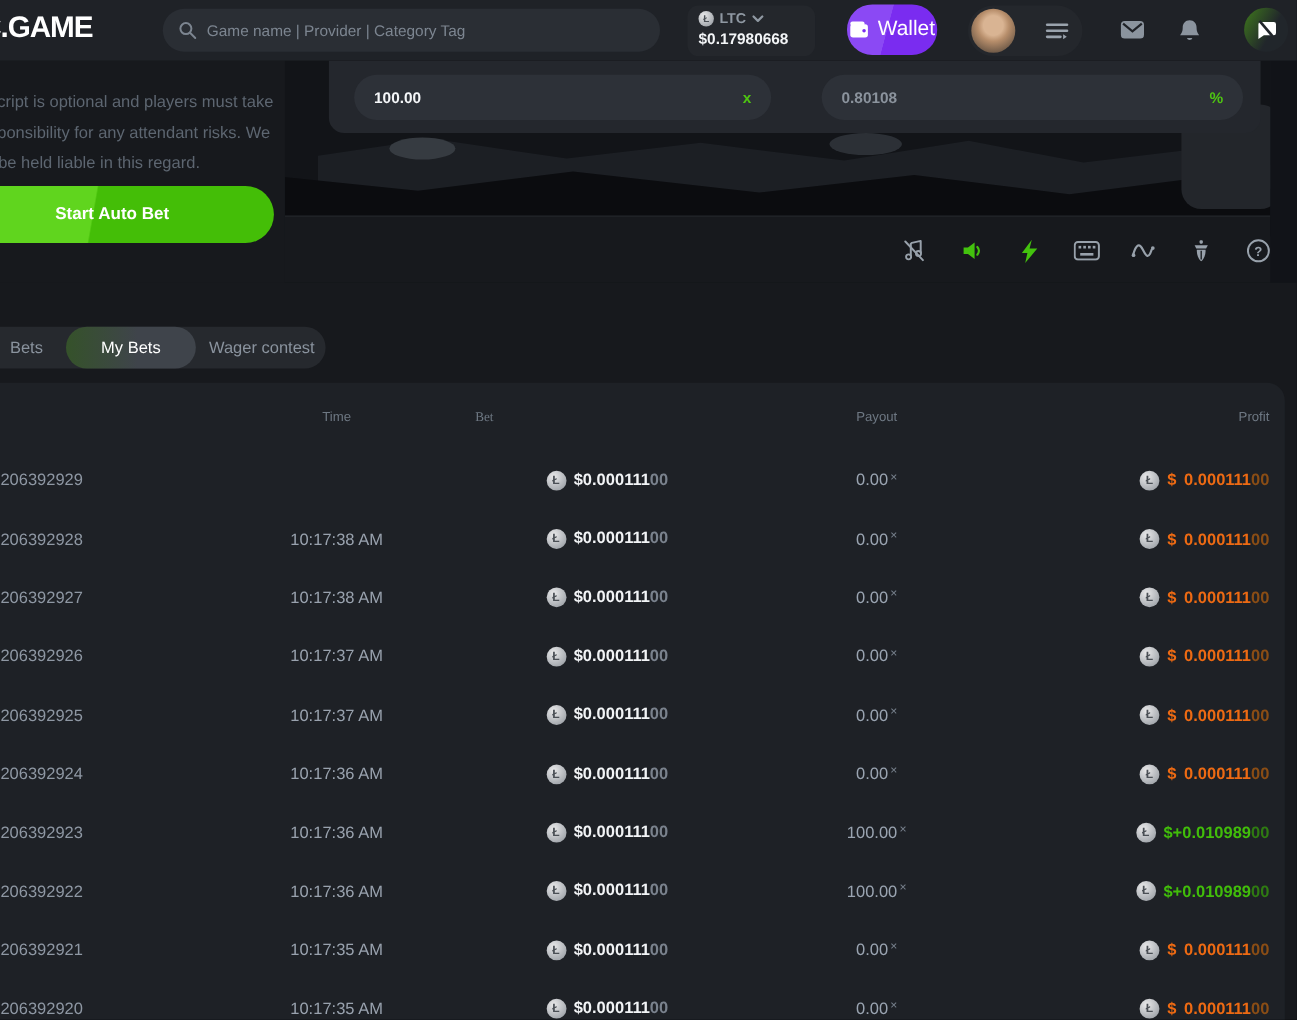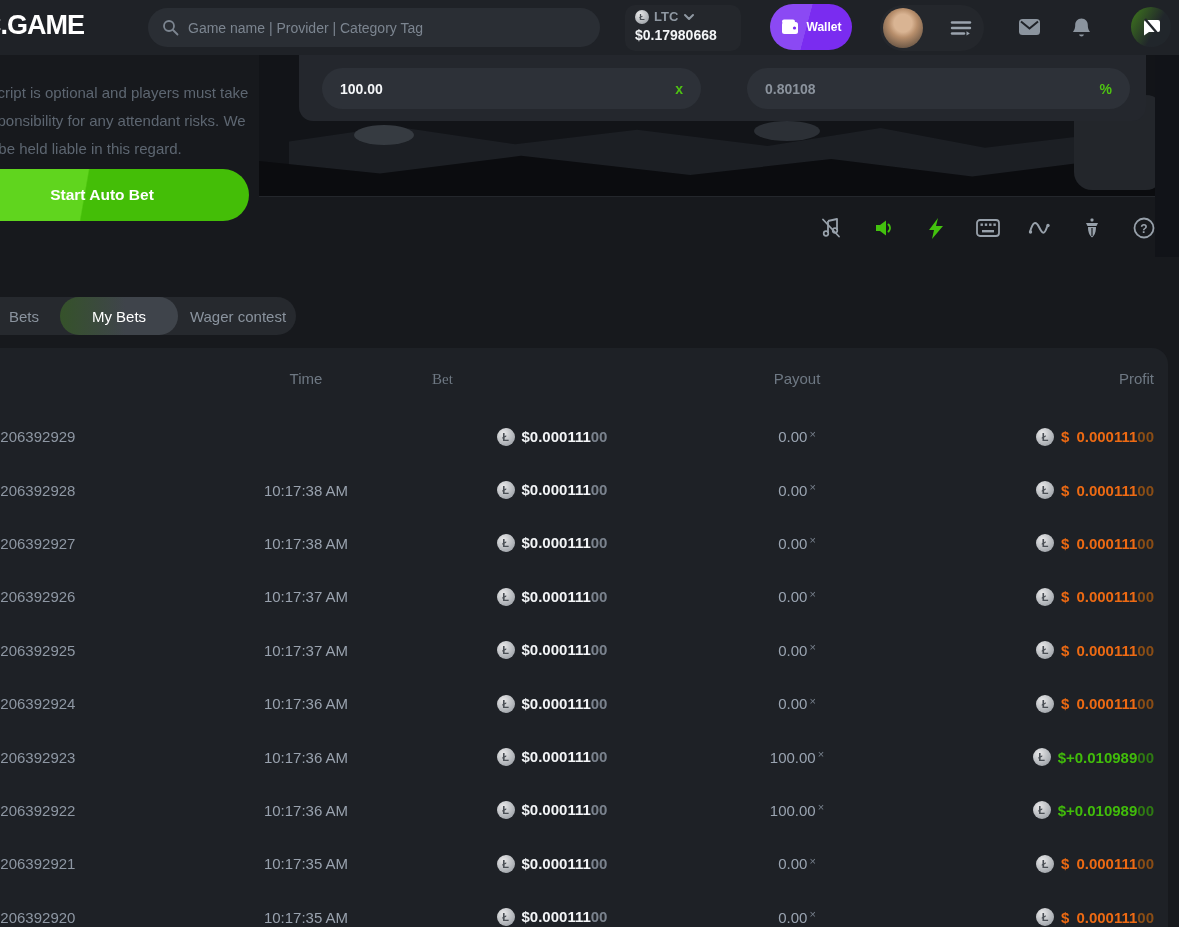--- a/index.html
+++ b/index.html
@@ -19,21 +19,21 @@
   .cur-row { display:flex; align-items:center; gap:5px; }
   .cur-code { color:#8f98a2; font-weight:700; font-size:13px; }
   .cur-amount { color:#f3f5f7; font-weight:700; font-size:14px; margin-top:3px; }
   .coin { display:inline-flex; align-items:center; justify-content:center; border-radius:50%;
           background:radial-gradient(circle at 35% 30%, #e9e9ea, #a9adb2 70%, #8b9096);
           color:#4a4f55; font-weight:700; }
   .coin.c14 { width:14px; height:14px; font-size:9px; }
   .coin.c18 { width:18px; height:18px; font-size:11px; flex:0 0 18px; }
   .wallet-btn { position:absolute; left:770px; top:4px; width:82px; height:46px; border-radius:24px;
     background:linear-gradient(105deg,#8b49f4 45%,#7a2cf0 45.5%); display:flex; align-items:center; justify-content:center; gap:7px; cursor:pointer; }
-  .wallet-btn span { color:#fff; font-weight:700; font-size:12px; }
+  .wallet-btn span { color:#fff; font-weight:400; font-size:19px; }
   .user-pill { position:absolute; left:880px; top:5px; width:104px; height:46px; background:#24272c; border-radius:25px; display:flex; align-items:center; padding:0 12px 0 3px; justify-content:space-between; }
   .avatar { width:40px; height:40px; border-radius:50%;
     background:radial-gradient(circle at 50% 38%, #d9b493 0 28%, #b78e6b 45%, #6f5a48 78%, #4a4038); }
   .hicon { position:absolute; top:17px; }
   .chat-circle { position:absolute; left:1131px; top:7px; width:40px; height:40px; border-radius:50%;
     background:linear-gradient(120deg,#3f7a1c, #21262b 60%); display:flex; align-items:center; justify-content:center; }
   
   .left-panel { position:absolute; left:0; top:55px; width:259px; height:202px; background:#17191d; z-index:10; overflow:hidden; }
   .disclaimer { position:absolute; left:-10px; top:24px; width:300px; color:#5d6671; font-size:15px; line-height:28px; white-space:nowrap; }
   .start-btn { position:absolute; left:-45px; top:114px; width:294px; height:52px; border-radius:26px;
@@ -62,21 +62,21 @@
   .tool { position:absolute; top:19px; width:24px; height:24px; display:flex; align-items:center; justify-content:center; cursor:pointer; }
   
   .tab-group { position:absolute; left:-60px; top:297px; width:356px; height:38px; background:#26292e; border-radius:19px; z-index:8; }
   .tab { position:absolute; top:0; height:38px; display:flex; align-items:center; justify-content:center; color:#8a939e; font-size:15px; cursor:pointer; }
   .tab.t1 { left:24px; width:120px; }
   .tab.t2 { left:120px; width:118px; border-radius:19px; background:linear-gradient(90deg,#35522a,#3f444b 55%); color:#fff; font-weight:400; }
   .tab.t3 { left:240px; width:116px; }
   
   .table-wrap { position:absolute; left:-20px; top:348px; width:1188px; height:600px; background:#1e2126; border-radius:16px 16px 0 0; z-index:6; }
   .thead { position:relative; height:62px; }
-  .th { position:absolute; top:0; line-height:62px; color:#6e7883; font-size:15px; }
+  .th { position:absolute; top:0; line-height:62px; color:#6e7883; font-size:12px; }
   .th.c-time   { left:206px; width:240px; text-align:center; }
   .th.c-bet    { left:452px; width:240px; text-align:left;font-family:Liberation Serif, serif; }
   .th.c-payout { left:697px; width:240px; text-align:center; }
   .th.c-profit { right:14px; text-align:right; }
   .trow { position:relative; height:53.4px; }
   .cell { position:absolute; top:0; height:53.4px; display:flex; align-items:center; }
   .cell.c-id     { left:12px; width:190px; color:#8e97a3; font-size:15px; }
   .cell.c-time   { left:206px; width:240px; justify-content:center; color:#99a2ae; font-size:15px; }
   .cell.c-bet    { left:452px; width:240px; justify-content:center; gap:7px; }
   .cell.c-payout { left:697px; width:240px; justify-content:center; color:#9aa4b1; font-size:15px; }

